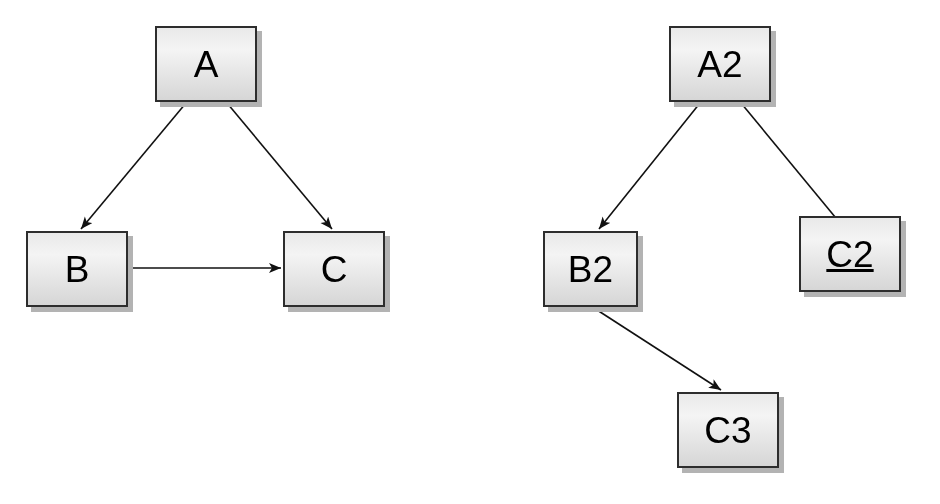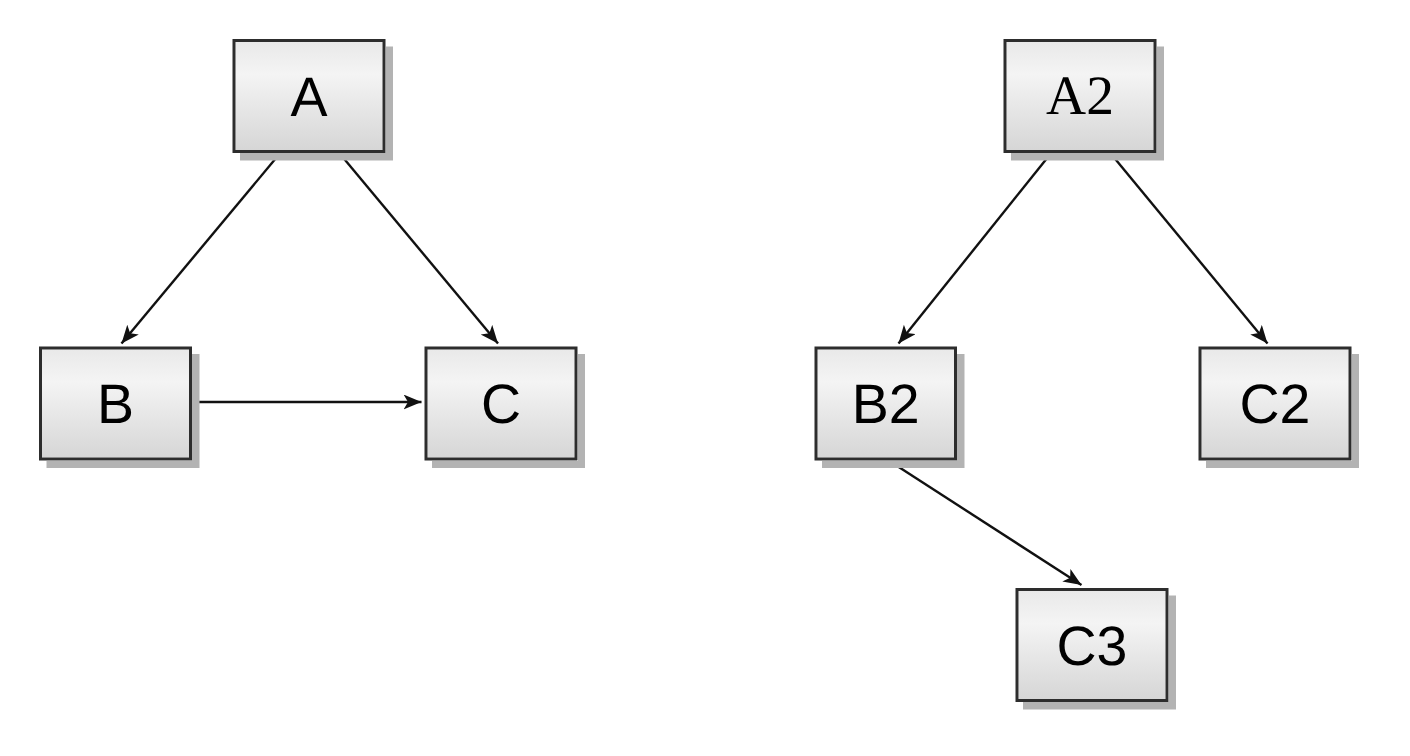--- a/index.html
+++ b/index.html
@@ -80,27 +80,27 @@
           <span class="node-label">A</span>
         </div>
         <div class="node" style="left: 26px; top: 231px; width: 102px; height: 76px;">
           <span class="node-label">B</span>
         </div>
         <div class="node" style="left: 283px; top: 231px; width: 102px; height: 76px;">
           <span class="node-label">C</span>
         </div>
       </div>
       <div>
-        <div class="node" style="left: 669px; top: 26px; width: 102px; height: 76px; font-family: Liberation Serif, serif;">
+        <div class="node" style="left: 669px; top: 26px; width: 102px; height: 76px;">
           <span class="node-label">A2</span>
         </div>
         <div class="node" style="left: 543px; top: 231px; width: 95px; height: 76px;">
           <span class="node-label">B2</span>
         </div>
-        <div class="node" style="left: 799px; top: 231px; width: 102px; height: 76px;">
+        <div class="node" style="left: 799px; top: 216px; width: 102px; height: 76px; text-decoration: underline;">
           <span class="node-label">C2</span>
         </div>
         <div class="node" style="left: 677px; top: 392px; width: 102px; height: 76px; text-align: center;">
           <span class="node-label">C3</span>
         </div>
       </div>
     </div>
 </div>
 
 </body></html>

